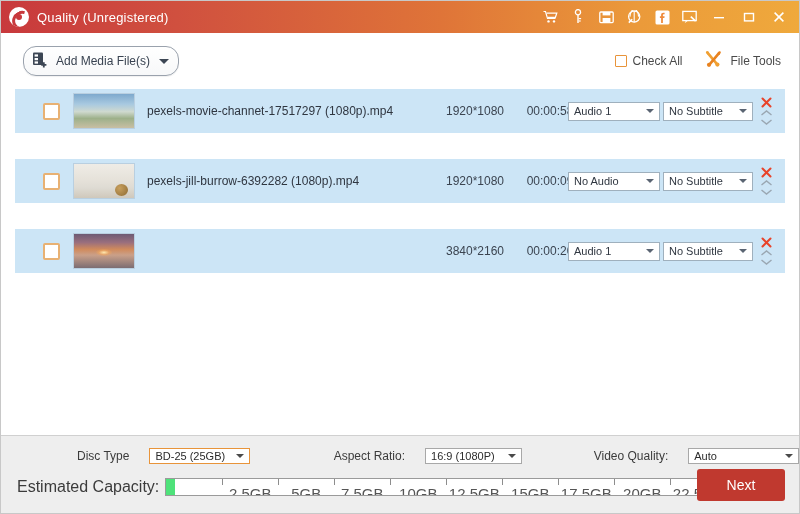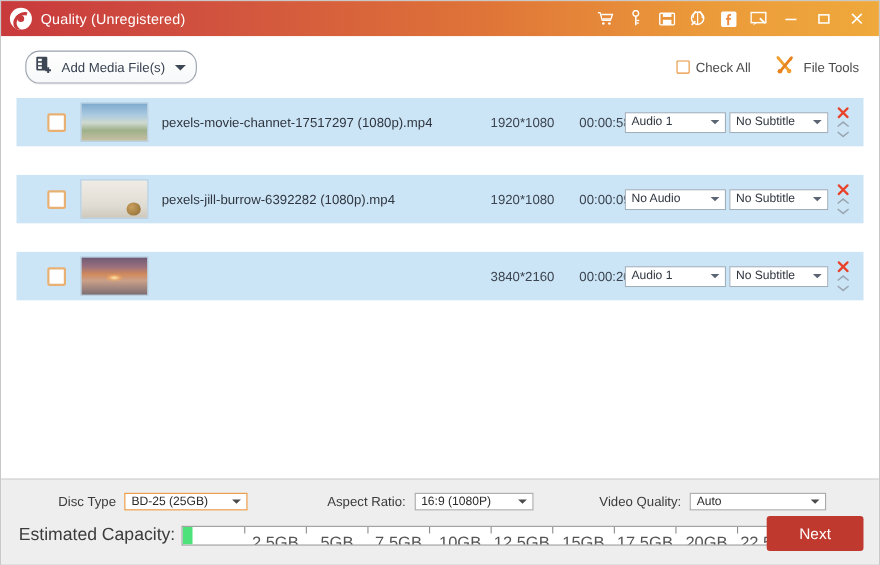--- a/index.html
+++ b/index.html
@@ -215,22 +215,22 @@
   
   .bottom-panel {
     flex: 0 0 78px; height: 78px;
     background: #eeeeee;
     border-top: 1px solid #d0d0d0;
     position: relative;
   }
   .settings-row {
     display: flex; align-items: center;
     height: 40px;
-    padding-left: 52px;
-    gap: 0;
+    padding-left: 76px;
+    gap: 12px;
   }
   .setting-label {
     font-size: 12px; color: #3b3b3b;
     margin-right: 8px; white-space: nowrap;
   }
   .sel-gray {
     height: 16px;
     border: 1px solid #a8a8a8;
     background: #ffffff;
     display: flex; align-items: center;

